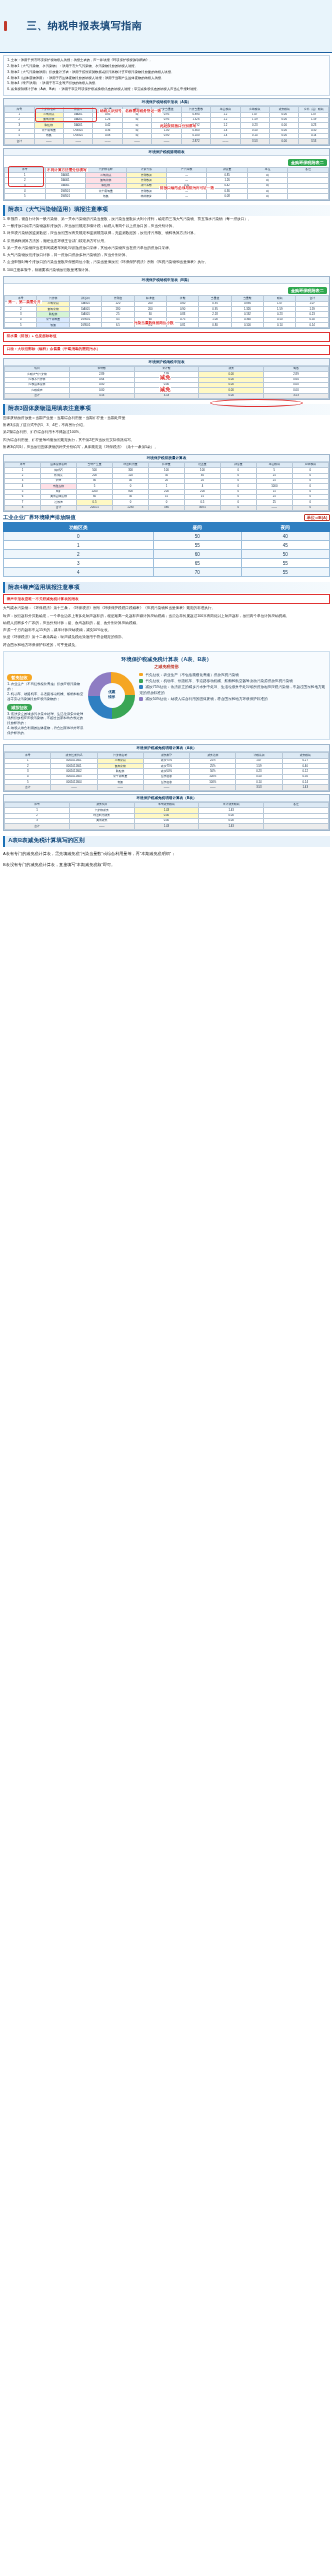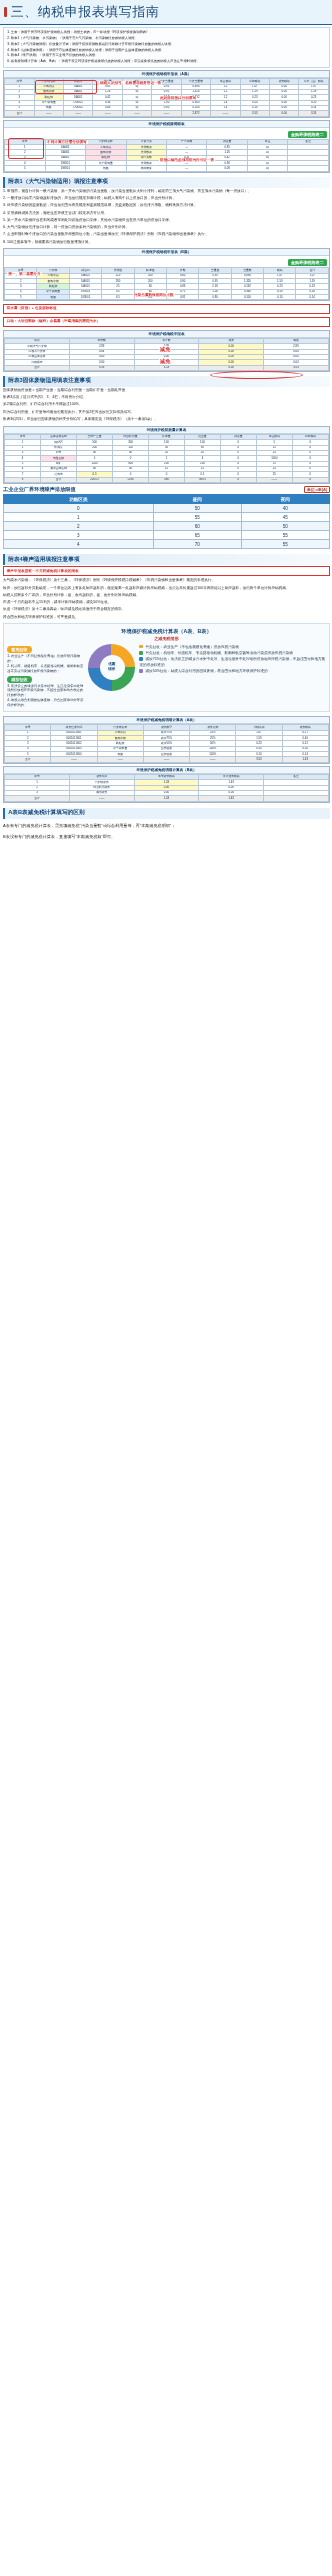--- a/index.html
+++ b/index.html
@@ -17,24 +17,24 @@
     border-bottom: 1px solid #1a5fa0;
     padding: 3.1px 4.1px;
     display: flex;
     align-items: center;
     gap: 4.1px;
   }
   .header .bar {
     width: 2.6px; height: 10.3px; background: #c0392b; border-radius: 1px;
   }
   .header h1 {
-    margin: 0;
-    font-size: 13px;
+    margin: 16px;
+    font-size: 10px;
     color: #1a4a7a;
-    font-weight: normal;
+    font-weight: bold;
     letter-spacing: 0.5px;
   }
 
   
   .notes {
     border: 0.5px solid #c8d8e8;
     background: #fbfdff;
     margin: 2.1px 3.1px;
     padding: 2.1px 3.1px;
     font-size: 3.3px;

